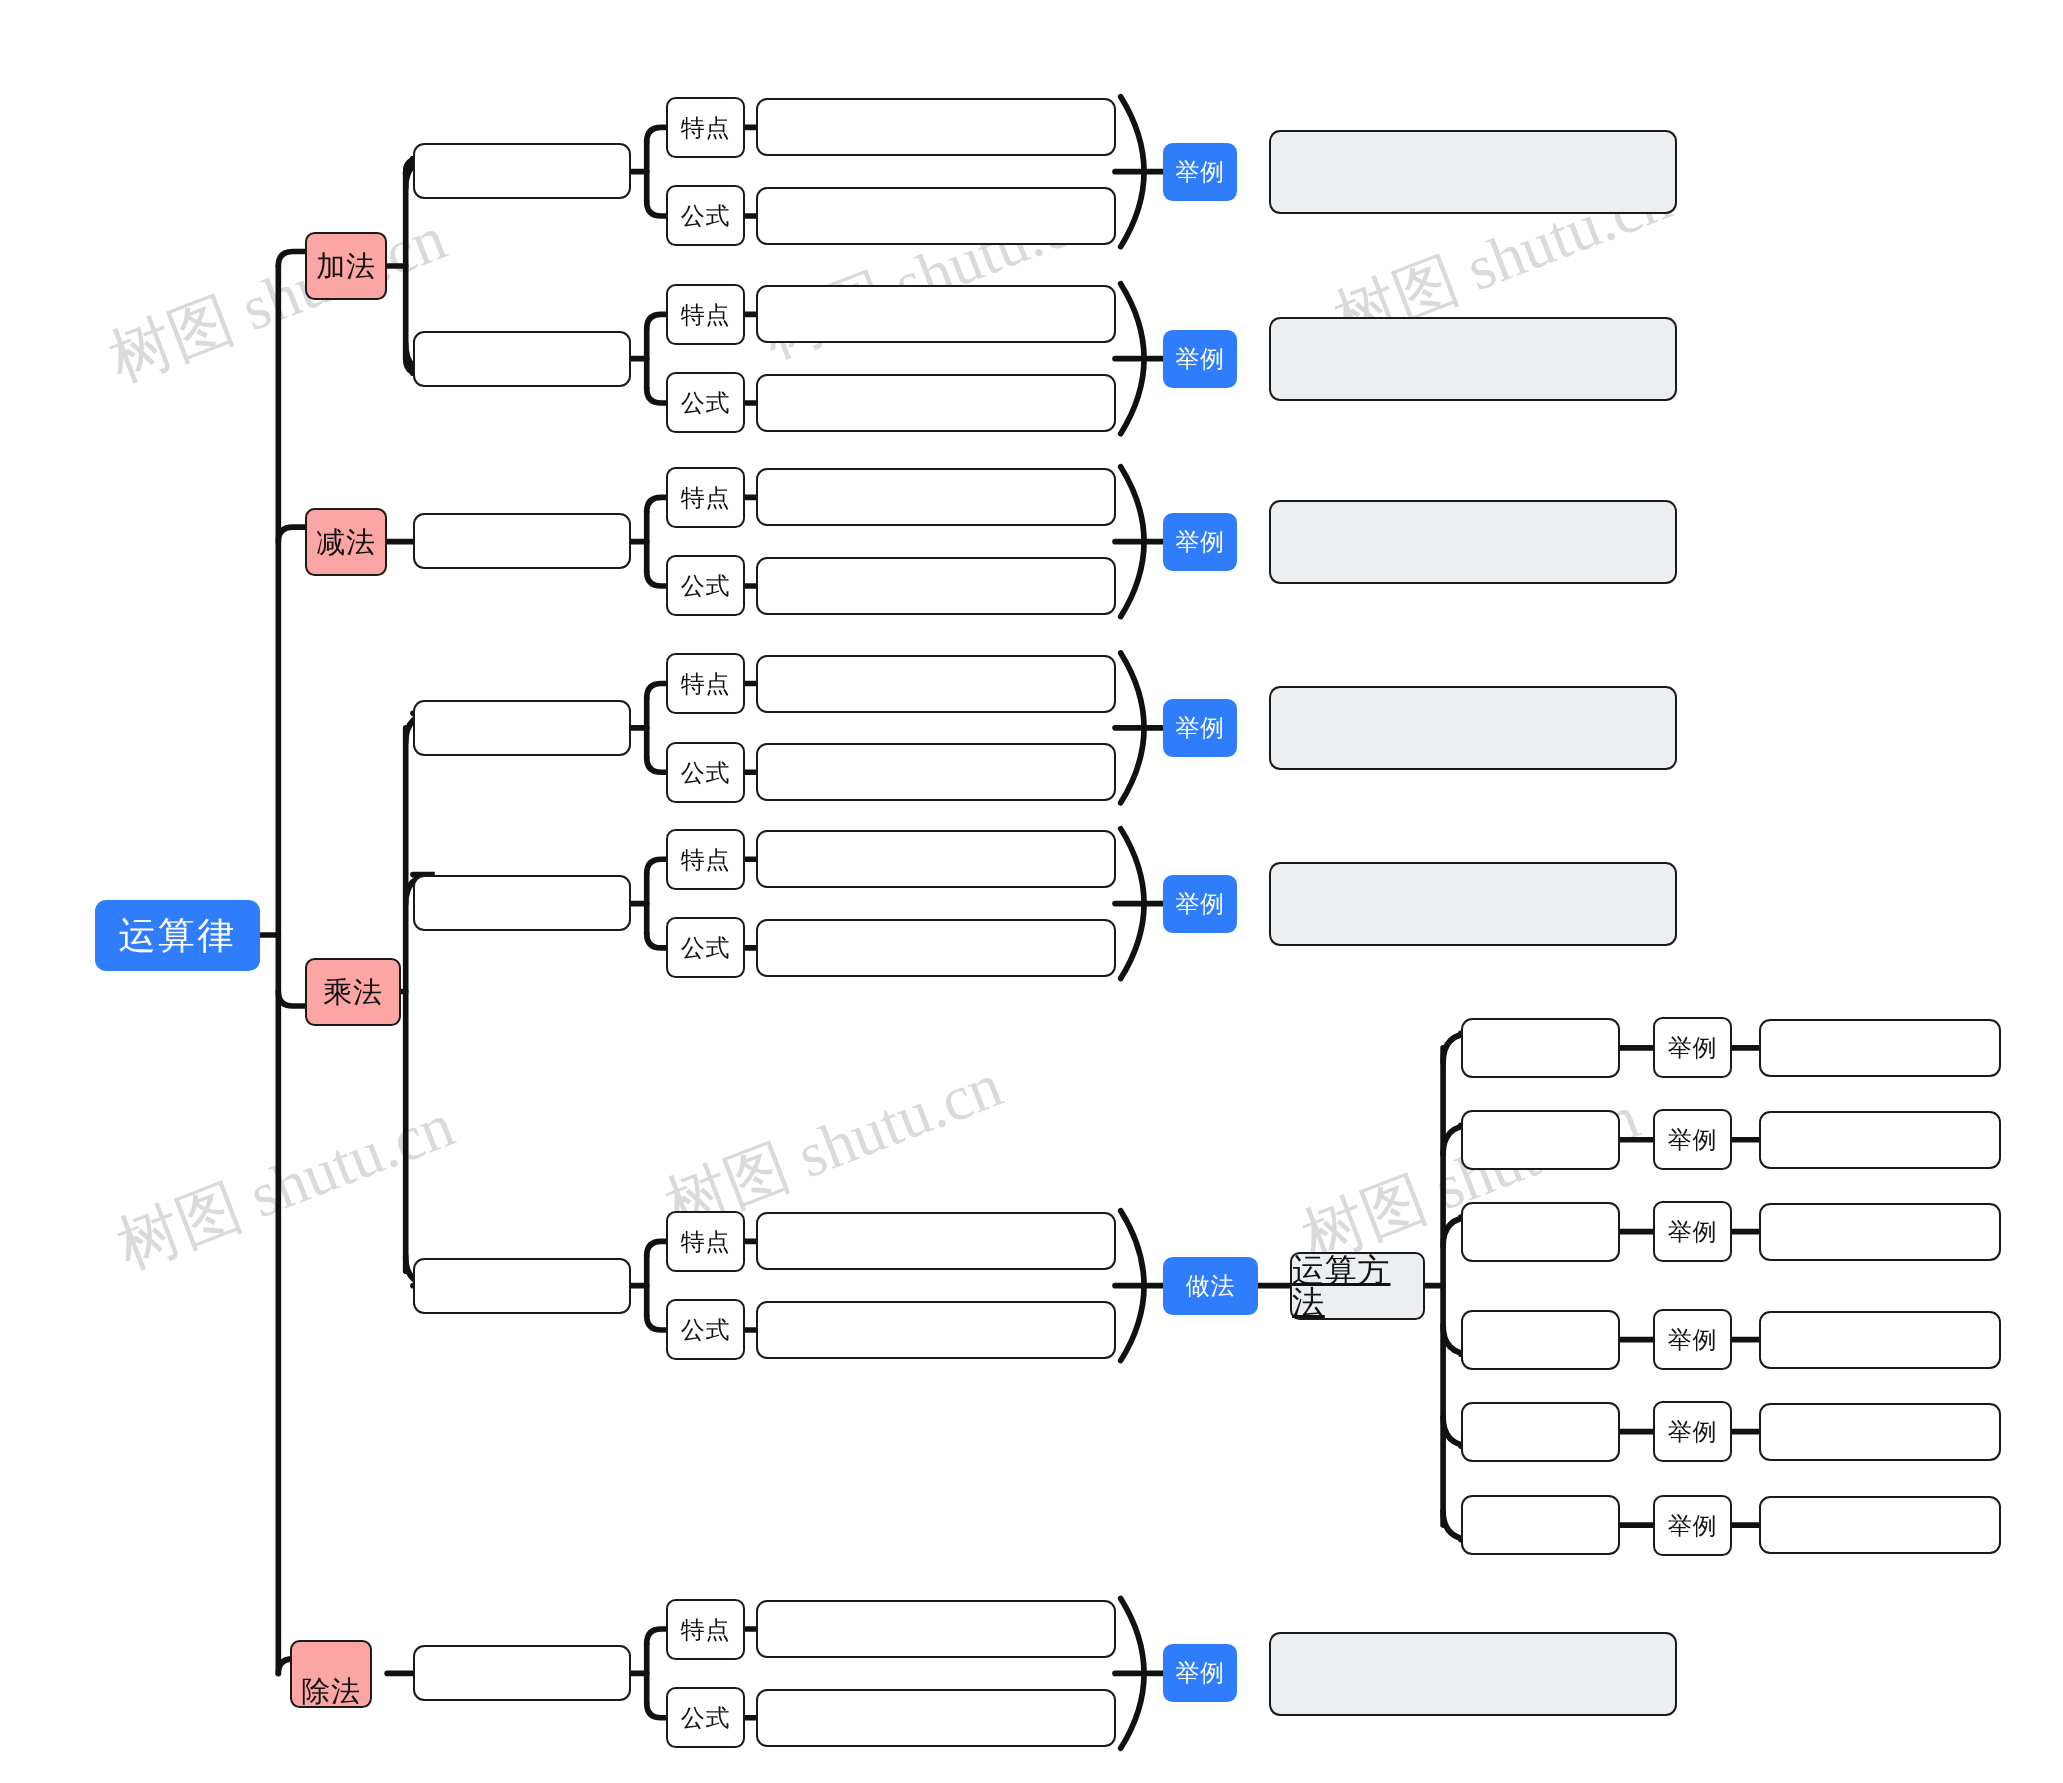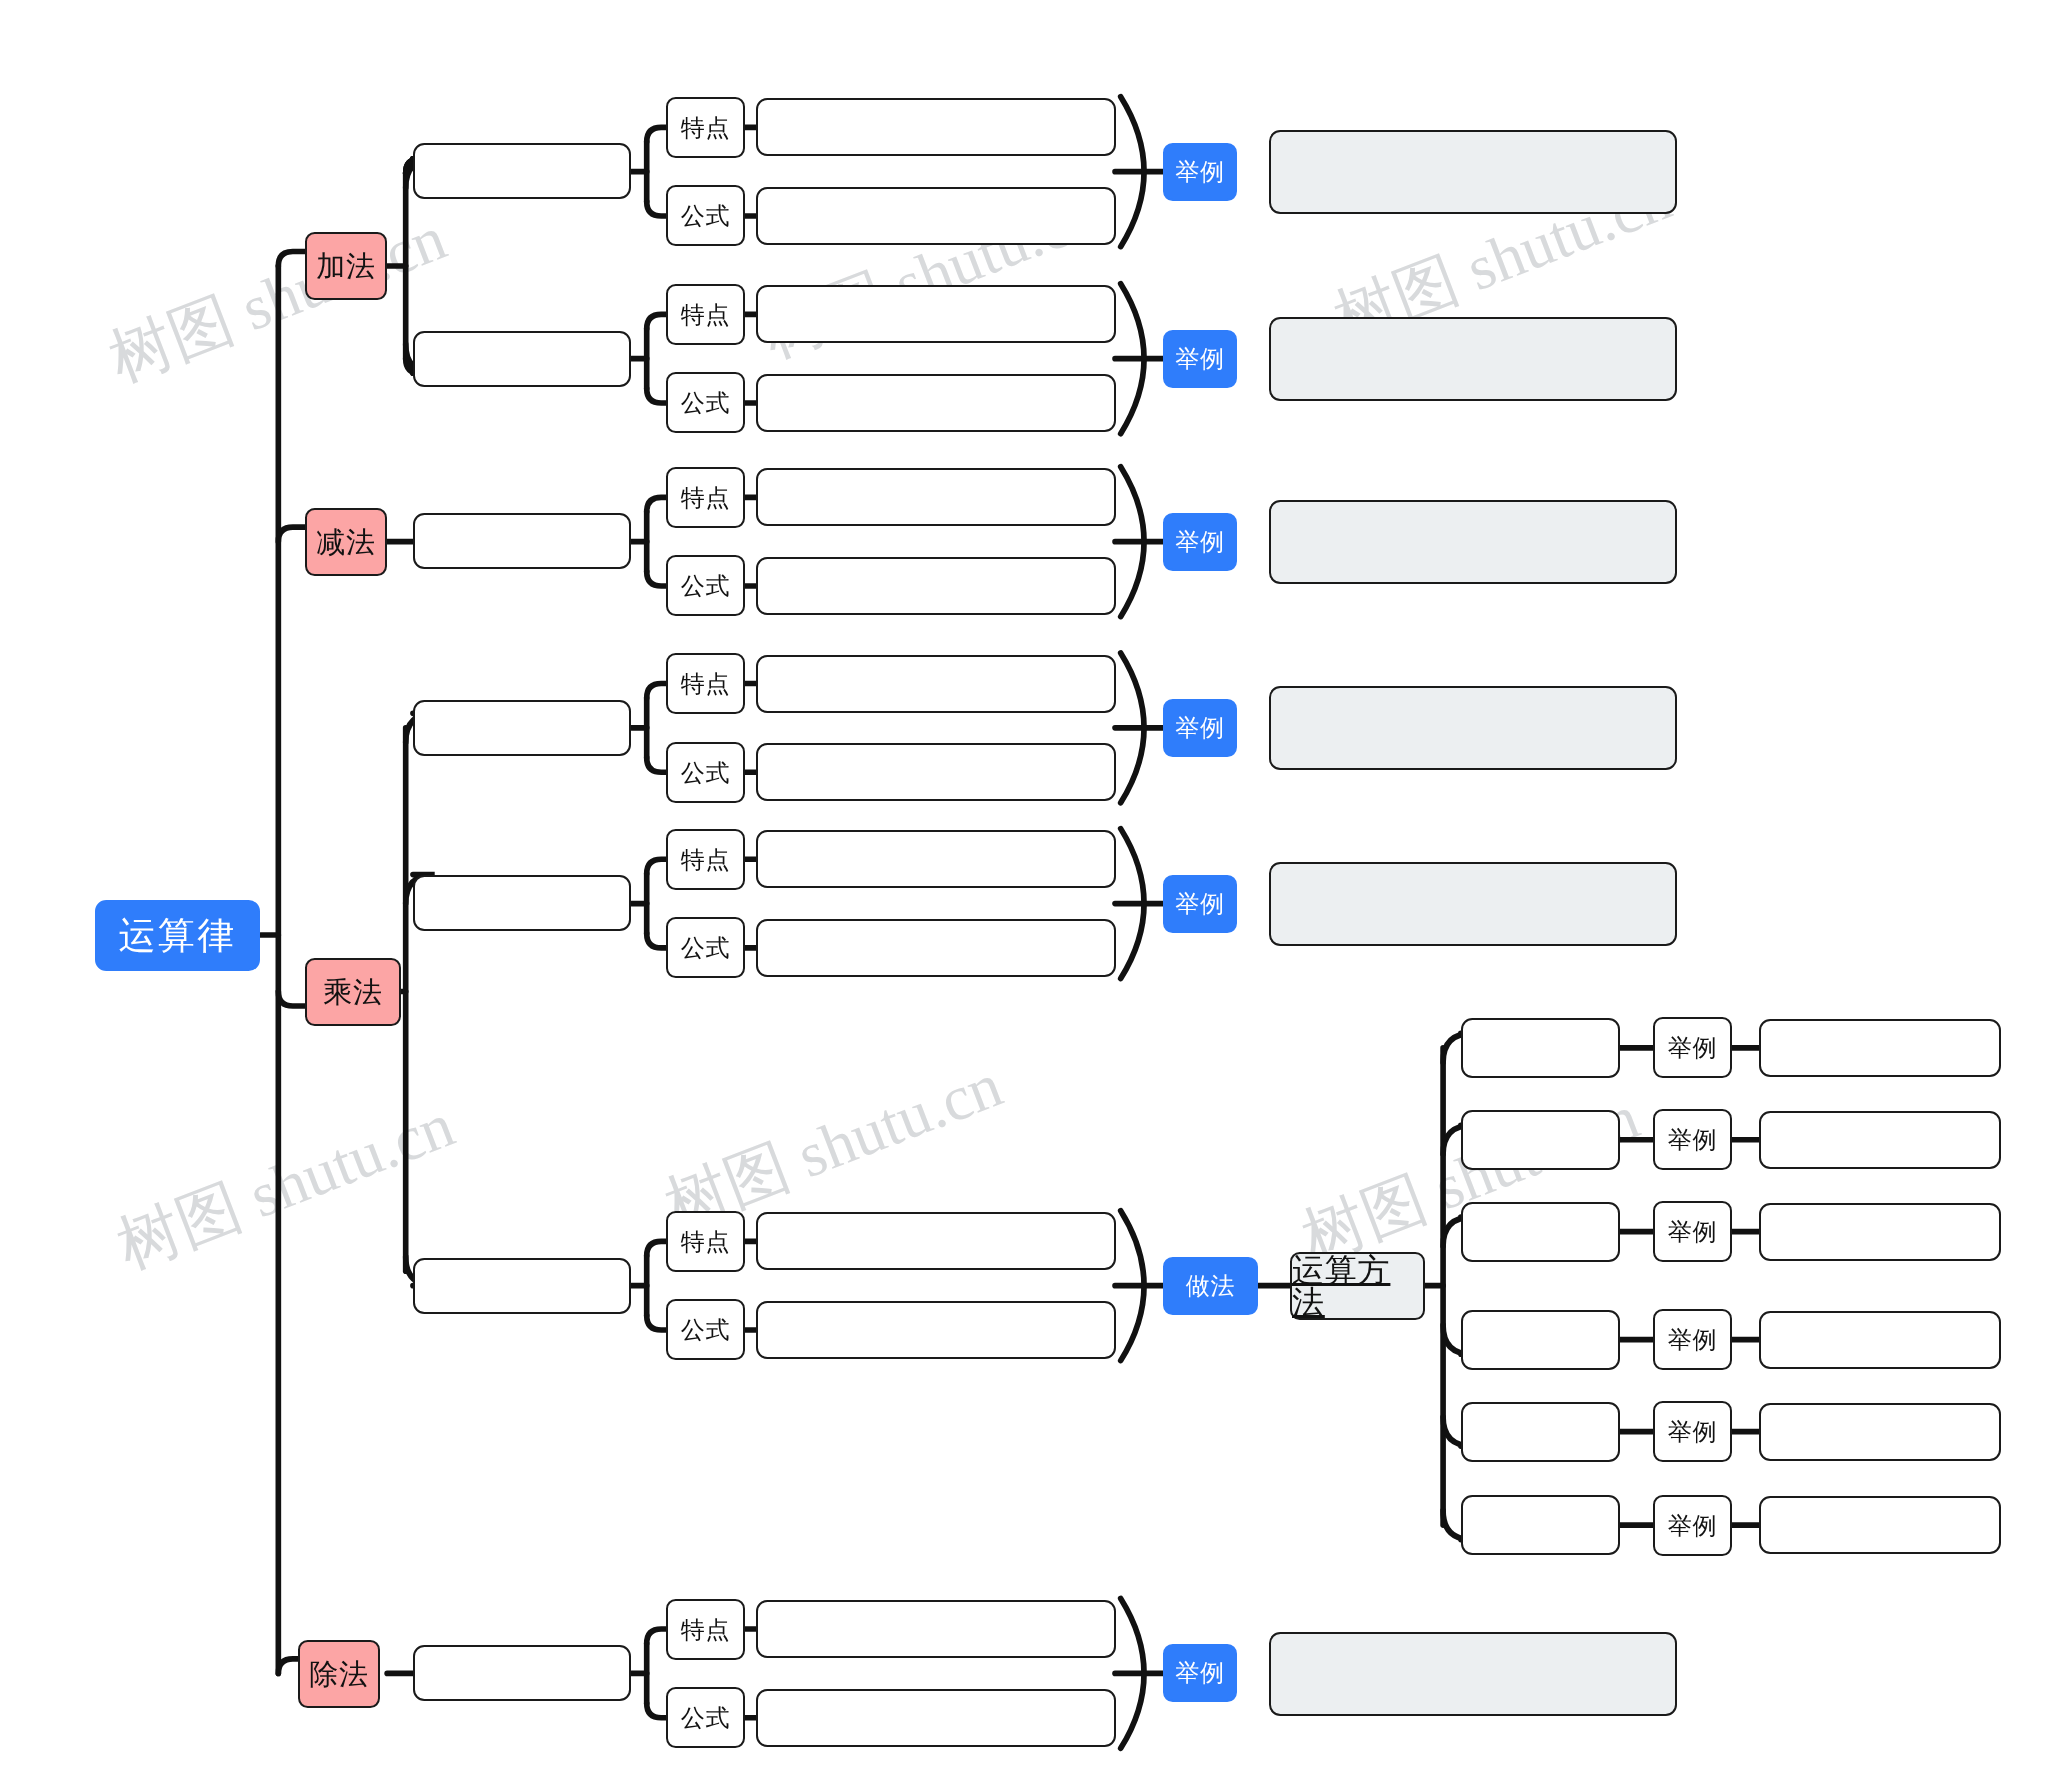--- a/index.html
+++ b/index.html
@@ -178,21 +178,21 @@
 
   <div class="node cat" style="left:305px;top:232px;width:82px;height:68px;">
     <span>加法</span>
   </div>
   <div class="node cat" style="left:305px;top:508px;width:82px;height:68px;">
     <span>减法</span>
   </div>
   <div class="node cat" style="left:305px;top:958px;width:96px;height:68px;">
     <span>乘法</span>
   </div>
-  <div class="node cat" style="left:298px;top:1640px;width:82px;height:68px;">
+  <div class="node cat" style="left:290px;top:1640px;width:82px;height:68px;align-items:flex-end;">
     <span>除法</span>
   </div>
 
   <div class="node empty" style="left:413px;top:143px;width:218px;height:56px;">
     <span></span>
   </div>
   <div class="node tag" style="left:666px;top:97px;width:79px;height:61px;">
     <span>特点</span>
   </div>
   <div class="node empty" style="left:756px;top:98px;width:360px;height:58px;">

